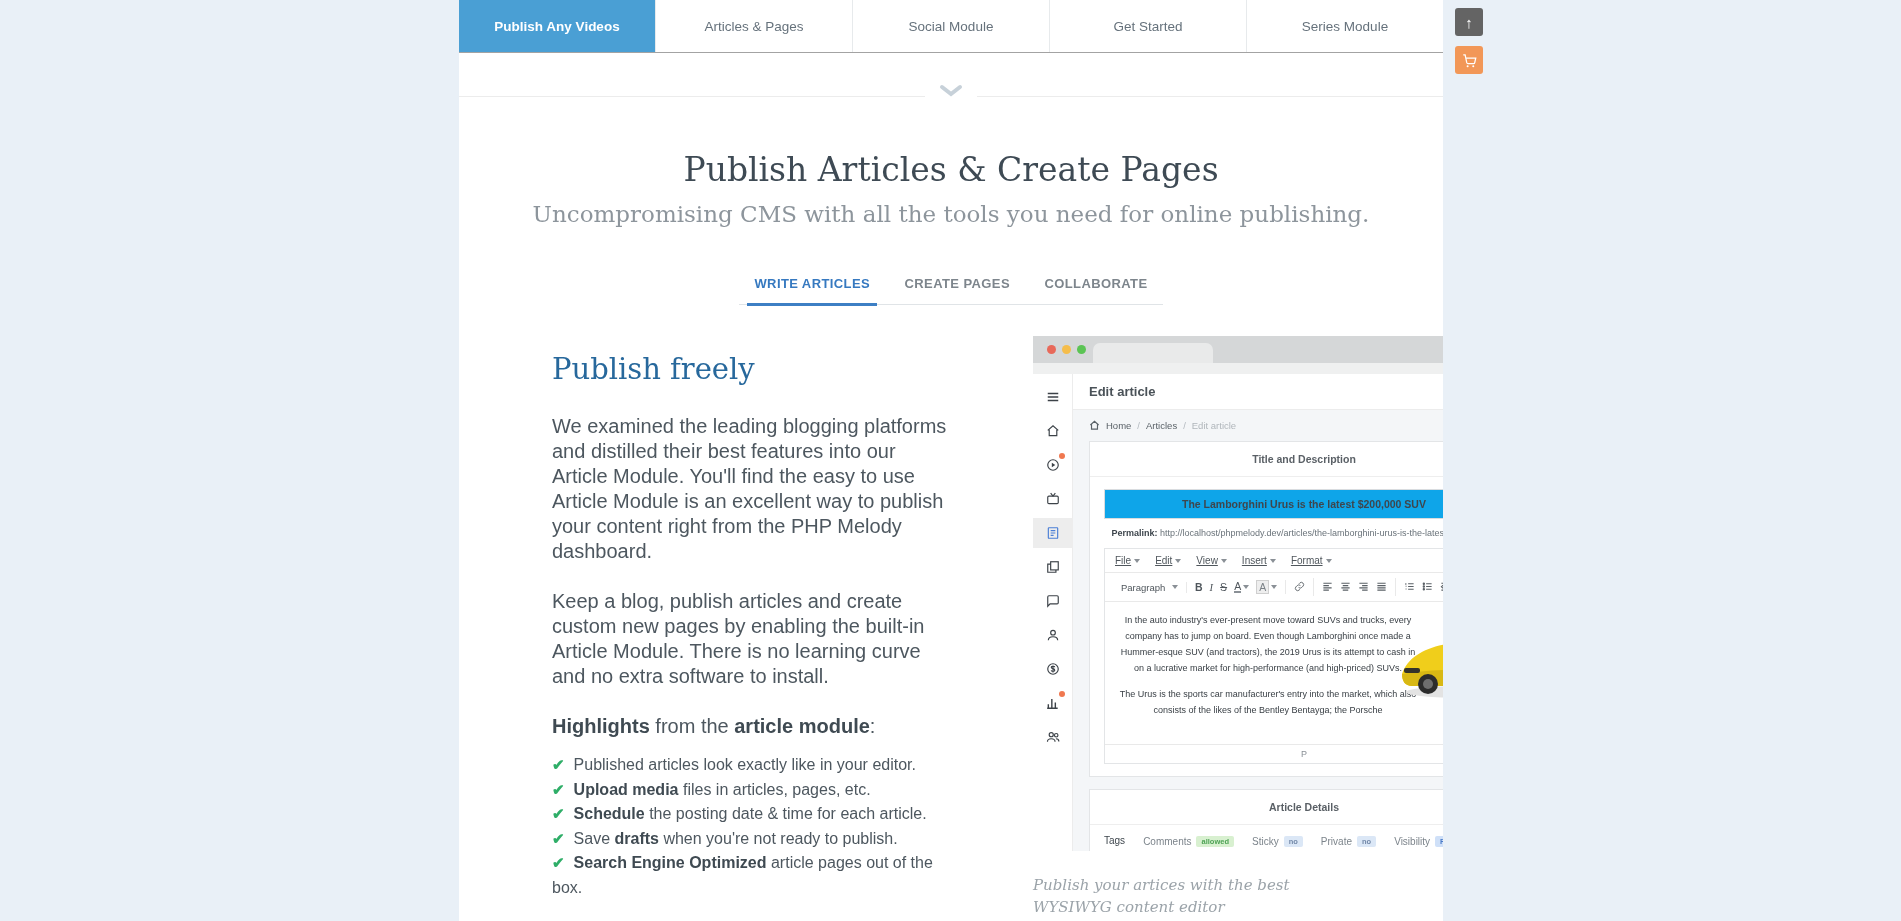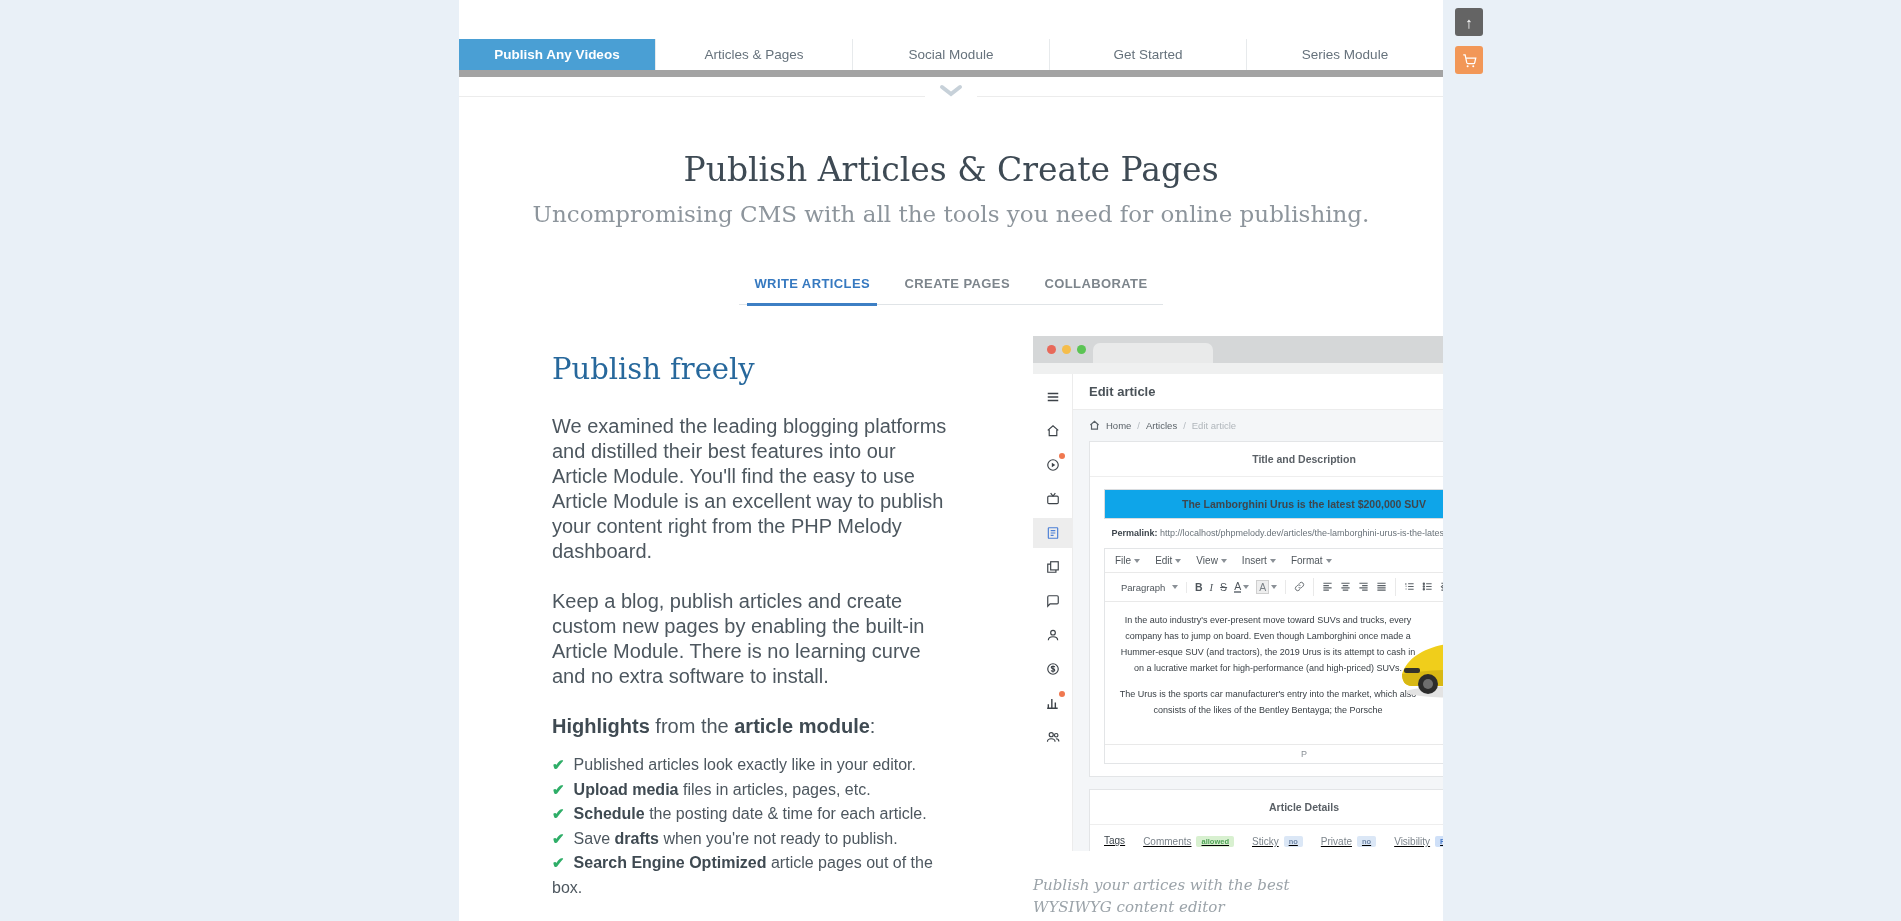--- a/index.html
+++ b/index.html
@@ -3,21 +3,21 @@
 <meta charset="utf-8">
 <style>
   * { box-sizing: border-box; margin: 0; padding: 0; }
   html,body { width:1901px; height:921px; overflow:hidden; }
   body { background:#e9f0f7; font-family:"Liberation Sans", sans-serif; position:relative; }
 
   
   .content-col { position:absolute; left:459px; top:0; width:984px; height:921px; background:#fff; }
 
   
-  .top-nav { display:flex; height:38px; border-bottom:7px solid #a3a3a3;margin-top:39px; }
+  .top-nav { display:flex; height:53px; border-bottom:1px solid #a3a3a3; }
   .nav-tab { flex:1; display:flex; align-items:center; justify-content:center;
              font-size:13.5px; color:#66727c; border-right:1px solid #e7eaec; cursor:pointer; background:#fff; }
   .nav-tab:last-child { border-right:none; }
   .nav-tab.active { background:#4a9fd4; color:#fff; font-weight:bold; }
 
   
   .hero-divider { position:absolute; top:96px; left:0; right:0; border-top:1px solid #ececec; }
   .chevron-wrap { position:absolute; top:84px; left:50%; transform:translateX(-50%);
                   background:#fff; padding:0 14px; line-height:0; }
   .chevron-wrap svg { stroke:#c7d1d9; }
@@ -77,38 +77,38 @@
 
   .card { background:#fff; border:1px solid #e3e5e7; margin-left:16px; width:430px;text-align:center; }
   .card-header { padding:11px 14px; font-size:10.5px; font-weight:bold; color:#5a6066; border-bottom:1px solid #eee; }
   .card-body { padding:12px 14px; }
   .title-input { border:1px solid #d9dcdf; padding:8px 0; font-size:10.5px; font-weight:bold; color:#3e464d; background:#0ea5e9; }
   .permalink { margin-top:9px; font-size:9px; color:#6a737a; }
   .permalink b { color:#3e464d; }
 
   .editor { border:1px solid #e3e5e7; margin-top:10px; }
   .menubar { display:flex; gap:15px; padding:6px 10px; border-bottom:1px solid #e9e9e9; font-size:10px; color:#4f565c; }
-  .menu-item { display:flex; align-items:center; gap:3px; }
+  .menu-item { display:flex; align-items:center; gap:3px;text-decoration:underline; }
   .caret { width:0; height:0; border-left:3px solid transparent; border-right:3px solid transparent; border-top:4px solid #8a9096; }
   .toolbar { display:flex; align-items:center; padding:5px 8px; border-bottom:1px solid #e9e9e9; color:#4f565c; }
   .tb-group { display:flex; align-items:center; gap:7px; padding:0 8px; border-right:1px solid #e9e9e9; }
   .tb-group:last-child { border-right:none; }
   .tb-btn { font-size:10.5px; display:flex; align-items:center; gap:2px; }
   .tb-b { font-weight:bold; } .tb-i { font-style:italic; font-family:"Liberation Serif",serif; }
   .tb-s { text-decoration:line-through; }
   .tb-a { border-bottom:2px solid #8a9096; line-height:1; }
   .tb-hl { background:#eee; border:1px solid #cfcfcf; padding:0 2px; line-height:1.2; color:#7a8086; }
   .tb-icon svg { stroke:#5a6066; }
   .editor-content { position:relative; padding:10px 12px; min-height:142px; overflow:hidden; }
   .editor-content p { width:302px; font-size:9px; line-height:16px; color:#3a4046; margin-bottom:10px; }
   .car { position:absolute; left:289px; top:22px; }
   .statusbar { border-top:1px solid #e9e9e9; padding:4px 9px; font-size:9px; color:#8a9096; }
 
   .card2 { margin-top:12px; }
-  .detail-tabs { display:flex; align-items:center; gap:18px; padding:0 14px; white-space:nowrap; overflow:hidden;text-decoration:underline; }
+  .detail-tabs { display:flex; align-items:center; gap:18px; padding:0 14px; white-space:nowrap; overflow:hidden; }
   .dtab { display:flex; align-items:center; gap:5px; font-size:10px; color:#7c848b; padding:10px 0 9px; }
   .dtab.active { color:#3e464d; border-bottom:2px solid #4b7fd6; }
   .badge { font-size:7.5px; padding:1px 5px; border-radius:2px; font-weight:bold; }
   .badge.green { background:#d8f0d0; color:#4ea355; }
   .badge.blue { background:#dbe7f6; color:#7288a8; }
   .badge.blue-strong { background:#cfe0f8; color:#4a7bc8; }
 
   .mock-caption { position:absolute; left:574px; top:874px; width:310px;
                   font-family:"DejaVu Serif", serif; font-style:italic; font-size:15px; line-height:22px; color:#9ba3a9; }
 

